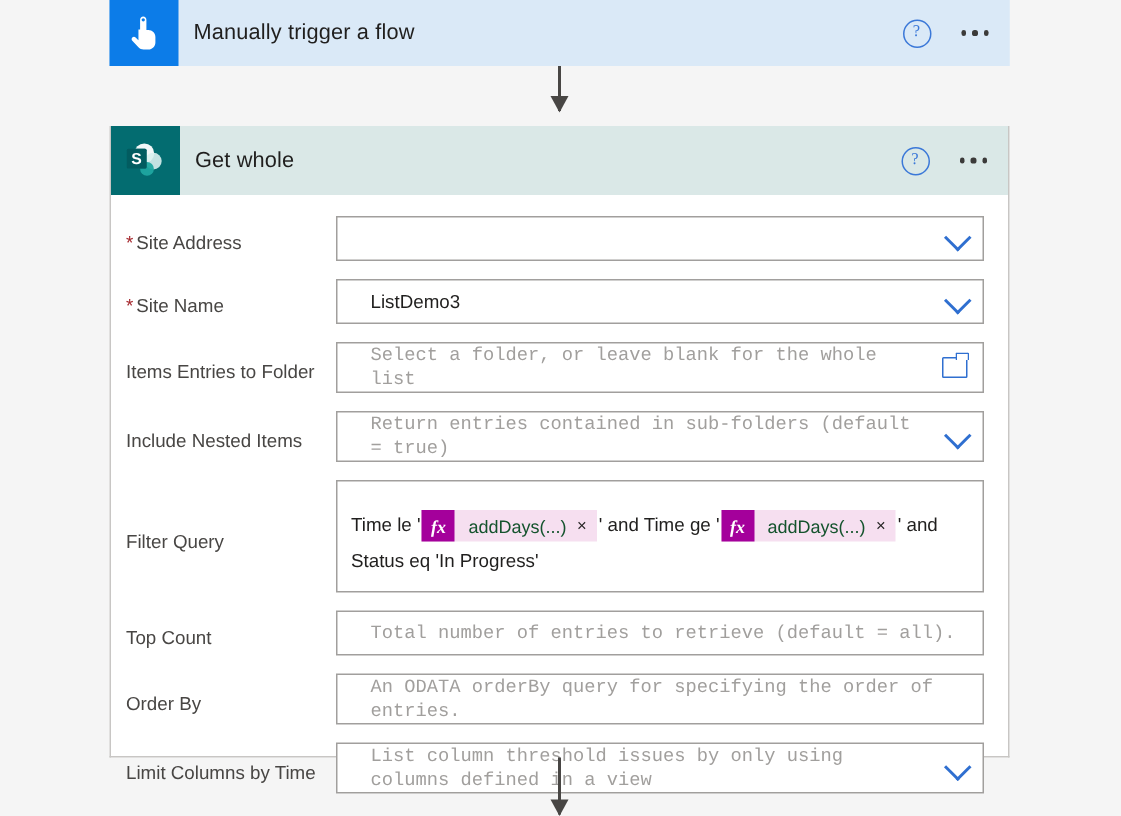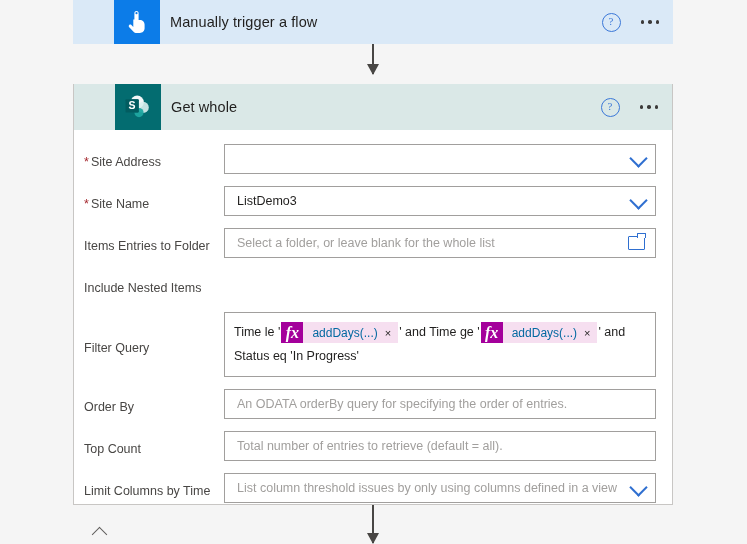--- a/index.html
+++ b/index.html
@@ -46,21 +46,20 @@
     border-top: none;
     background: #ffffff;
   }
 
   
   .card-header {
     position: relative;
     height: 46px;
     display: flex;
     align-items: center;
-    padding-left: 41px;
   }
   .header-trigger {
     height: 44px;
     background: #dae9f7;
   }
   .header-action {
     height: 46px;
     background: #dae8e7;
   }
   .card-icon {
@@ -139,29 +138,29 @@
   }
   .field-control {
     flex: 1 1 auto;
     position: relative;
     border: 1px solid #a19f9d;
     background: #fff;
     box-sizing: border-box;
     min-height: 30px;
     display: flex;
     align-items: center;
-    padding: 0 34px 0 12px;
+    padding: 0 34px 0 22px;
   }
   .field-control.no-affix { padding-right: 10px; }
   .field-value {
     font-size: 12.5px;
     color: #201f1e;
     line-height: 16px;
   }
-  .field-value.placeholder { color: #a19f9d; }
+  .field-value.placeholder { color: #a19f9d; font-family: Liberation Mono, monospace; }
 
   .chevron {
     position: absolute;
     right: 10px;
     top: 50%;
     width: 11px;
     height: 11px;
     margin-top: -7px;
     border-right: 2px solid #2f6fd0;
     border-bottom: 2px solid #2f6fd0;
@@ -189,21 +188,21 @@
     border-radius: 1px 1px 0 0;
     background: #fff;
   }
 
   
   .query-box {
     flex: 1 1 auto;
     border: 1px solid #a19f9d;
     background: #fff;
     box-sizing: border-box;
-    padding: 7px 9px 8px 9px;
+    padding: 17px 9px 8px 9px;
     line-height: 24px;
     font-size: 12.5px;
     color: #201f1e;
   }
   .query-line { display: block; }
   .token {
     display: inline-flex;
     align-items: center;
     background: #f6dff0;
     height: 21px;
@@ -213,27 +212,27 @@
   .token-fx {
     background: #a4009b;
     color: #fff;
     width: 22px;
     height: 21px;
     display: inline-flex;
     align-items: center;
     justify-content: center;
     font-family: "Liberation Serif", serif;
     font-style: italic;
-    font-size: 16px;
+    font-size: 12px;
     font-weight: bold;
   }
   .token-text {
     padding: 0 7px 0 9px;
     font-size: 12px;
-    color: #0369a1;
+    color: #14532d;
   }
   .token-x {
     padding-right: 7px;
     font-size: 11px;
     color: #201f1e;
   }
 
   
   .adv-toggle {
     display: inline-flex;
@@ -352,20 +351,24 @@
         <div class="field-label">Items Entries to Folder</div>
         <div class="field-control">
           <span class="field-value placeholder">Select a folder, or leave blank for the whole list</span>
           <span class="folder-icon"></span>
         </div>
       </div>
 
       
       <div class="field-row">
         <div class="field-label">Include Nested Items</div>
+        <div class="field-control">
+          <span class="field-value placeholder">Return entries contained in sub-folders (default = true)</span>
+          <span class="chevron"></span>
+        </div>
       </div>
 
       
       <div class="field-row">
         <div class="field-label">Filter Query</div>
         <div class="query-box">
           <span class="query-line">
             <span>Time le '</span><span class="token">
                 <span class="token-fx">fx</span>
                 <span class="token-text">addDays(...)</span>
@@ -375,31 +378,31 @@
                 <span class="token-text">addDays(...)</span>
                 <span class="token-x">×</span>
               </span><span>' and</span>
           </span>
           <span class="query-line">Status eq 'In Progress'</span>
         </div>
       </div>
 
       
       <div class="field-row">
+        <div class="field-label">Top Count</div>
+        <div class="field-control no-affix">
+          <span class="field-value placeholder">Total number of entries to retrieve (default = all).</span>
+        </div>
+      </div>
+
+      
+      <div class="field-row">
         <div class="field-label">Order By</div>
         <div class="field-control no-affix">
           <span class="field-value placeholder">An ODATA orderBy query for specifying the order of entries.</span>
-        </div>
-      </div>
-
-      
-      <div class="field-row">
-        <div class="field-label">Top Count</div>
-        <div class="field-control no-affix">
-          <span class="field-value placeholder">Total number of entries to retrieve (default = all).</span>
         </div>
       </div>
 
       
       <div class="field-row">
         <div class="field-label">Limit Columns by Time</div>
         <div class="field-control">
           <span class="field-value placeholder">List column threshold issues by only using columns defined in a view</span>
           <span class="chevron"></span>
         </div>

